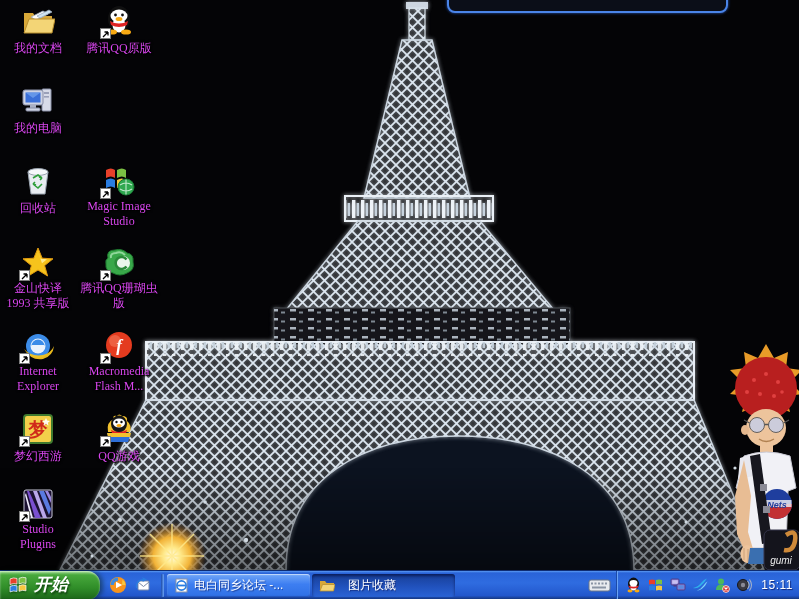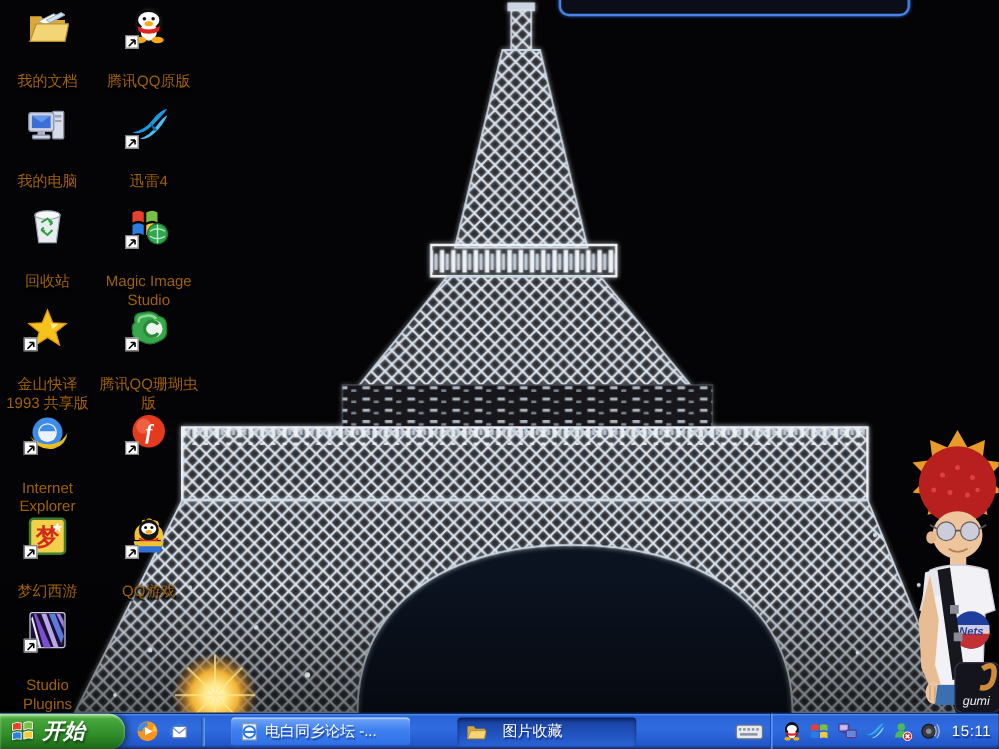--- a/index.html
+++ b/index.html
@@ -7,22 +7,22 @@
           font-family:"Liberation Sans",sans-serif;-webkit-font-smoothing:antialiased;}
   .wallpaper{position:absolute;left:0;top:0;width:799px;height:570px;}
   
   .top-window{position:absolute;left:447px;top:-9px;width:277px;height:18px;
               background:#0b0e18;border:2px solid #4a84e8;border-radius:8px;
               box-shadow:0 0 3px #2a5cc0;}
   
   .dicon{position:absolute;width:84px;text-align:center;cursor:pointer;}
   .dicon .ic{width:34px;height:34px;margin:0 auto;position:relative;}
   .dicon .ic svg{display:block;}
-  .dicon .lbl{display:inline-block;margin-top:20px;font-size:12px;line-height:15px;color:#a16207;
-              white-space:pre-line;text-shadow:1px 1px 2px #000,0 0 3px #000,1px 1px 1px #000;}
+  .dicon .lbl{display:inline-block;margin-top:1px;font-size:12px;line-height:15px;color:#d946ef;
+              white-space:pre-line;text-shadow:1px 1px 2px #000,0 0 3px #000,1px 1px 1px #000;font-family:Liberation Serif, serif;}
   .sc-badge{position:absolute;left:-2px;bottom:-1px;width:11px;height:11px;background:#fff;
             border:1px solid #7d7d7d;box-sizing:border-box;}
   .sc-badge svg{display:block;margin:1px 0 0 1px;}
   
   .avatar{position:absolute;left:714px;top:336px;width:85px;height:234px;}
   
   .taskbar{position:absolute;left:0;bottom:0;width:799px;height:29px;display:flex;align-items:center;
            background:linear-gradient(to bottom,#5a9bf4 0%,#2a63d8 7%,#2f6ce0 42%,#2257cc 88%,#16377f 100%);
            border-top:1px solid #0f2c72;box-sizing:border-box;}
   .start-btn{flex:0 0 auto;height:29px;width:100px;display:flex;align-items:center;gap:6px;
@@ -30,21 +30,21 @@
              background:linear-gradient(to bottom,#9ada8a 0%,#47a83c 14%,#2f8c28 60%,#1f6c1b 92%,#155314 100%);
              border-radius:0 13px 13px 0;
              box-shadow:inset 0 1px 2px rgba(255,255,255,.55),3px 0 5px rgba(0,20,0,.45);}
   .start-lbl{color:#fff;font-style:italic;font-weight:bold;font-size:17px;
              text-shadow:1px 2px 2px rgba(10,50,10,.8);padding-bottom:2px;}
   .ql{display:flex;align-items:center;gap:5px;margin:0 6px 0 8px;}
   .ql-btn{width:20px;height:20px;display:flex;align-items:center;justify-content:center;cursor:pointer;}
   .tb-div{width:3px;height:23px;margin:0 2px;
           background:linear-gradient(to right,#1c4aa8 0,#6aa3f5 100%);border-radius:1px;}
   .tasks{display:flex;align-items:center;height:29px;}
-  .task-btn{width:143px;height:23px;margin:0 19px;border-radius:3px;display:flex;align-items:center;
+  .task-btn{width:143px;height:23px;margin:0 1px;border-radius:3px;display:flex;align-items:center;
             gap:5px;padding:0 7px;box-sizing:border-box;cursor:pointer;overflow:hidden;
             background:linear-gradient(to bottom,#71a7f8 0%,#3d7ef1 45%,#2f70e5 100%);
             box-shadow:inset 0 1px 1px rgba(255,255,255,.6),inset 0 -1px 1px rgba(0,0,60,.25);}
   .task-btn.active{background:linear-gradient(to bottom,#173f97 0%,#2152bd 55%,#2a63d5 100%);
             box-shadow:inset 0 2px 3px rgba(0,0,40,.55);gap:13px;}
   .task-title{color:#fff;font-size:12px;white-space:nowrap;overflow:hidden;
               text-shadow:1px 1px 1px rgba(0,0,60,.5);}
   .tright{margin-left:auto;display:flex;align-items:center;height:29px;}
   .kbd-ind{margin-right:6px;cursor:pointer;display:flex;align-items:center;}
   .tray{display:flex;align-items:center;gap:5px;height:29px;padding:0 6px 0 7px;
@@ -170,35 +170,20 @@
         <rect x="2" y="6" width="20" height="15" rx="2" fill="#cfd4e4" stroke="#8a90a8"></rect>
         <rect x="4.5" y="8.5" width="15" height="10" fill="#3a6fd8"></rect>
         <path d="M4.5,8.5 L19.5,8.5 12,14 Z" fill="#6fa0ee" opacity="0.8"></path>
         <rect x="9" y="21" width="6" height="3" fill="#aab0c4"></rect>
         <rect x="5" y="24" width="14" height="3" rx="1" fill="#cfd4e4" stroke="#8a90a8"></rect>
       </svg>
     </div>
     <span class="lbl">我的电脑</span>
   </div>
 
-  <div class="dicon" style="left:77px;top:84px;">
-    <div class="ic">
-      <svg width="34" height="34" viewBox="0 0 34 34">
-        <path d="M4,22 Q14,20 20,12 Q26,4 32,3 Q25,12 18,18 Q11,24 4,22 Z" fill="#1a9be0"></path>
-        <path d="M10,27 Q18,24 23,17 Q28,10 32,8 Q28,17 21,23 Q15,28 10,27 Z" fill="#49c0f2"></path>
-        <path d="M18,14 L24,20 21,21 Z" fill="#0d6fb0"></path>
-      </svg>
-      <span class="sc-badge">
-          <svg width="8" height="8" viewBox="0 0 8 8">
-            <path d="M1,7 L6,2 M6,2 H2.5 M6,2 V5.5" stroke="#000" stroke-width="1.3" fill="none"></path>
-          </svg>
-        </span>
-    </div>
-    <span class="lbl">迅雷4</span>
-  </div>
 
   <div class="dicon" style="left:-4px;top:164px;">
     <div class="ic">
       <svg width="34" height="34" viewBox="0 0 34 34">
         <path d="M7,8 L27,8 24,30 10,30 Z" fill="#e9edf2" stroke="#9aa4b0"></path>
         <ellipse cx="17" cy="8" rx="10" ry="3.4" fill="#f6f8fb" stroke="#9aa4b0"></ellipse>
         <path d="M12,14 L17,11 21,14 M21,14 L19,16 M21,14 L18,13" stroke="#2e9e3a" stroke-width="1.6" fill="none"></path>
         <path d="M21,20 L17,24 12,20 M12,20 L14,18 M12,20 L15,21" stroke="#2e9e3a" stroke-width="1.6" fill="none"></path>
       </svg>
     </div>
@@ -284,20 +269,22 @@
         <circle cx="17" cy="16" r="13" fill="#e43b1f"></circle>
         <circle cx="13" cy="12" r="6" fill="#f37a5a" opacity="0.6"></circle>
         <text x="17" y="22" font-size="17" font-style="italic" font-weight="bold" fill="#fff" font-family="Liberation Serif, serif" text-anchor="middle">f</text>
       </svg>
       <span class="sc-badge">
           <svg width="8" height="8" viewBox="0 0 8 8">
             <path d="M1,7 L6,2 M6,2 H2.5 M6,2 V5.5" stroke="#000" stroke-width="1.3" fill="none"></path>
           </svg>
         </span>
     </div>
+    <span class="lbl">Macromedia
+Flash M...</span>
   </div>
 
   <div class="dicon" style="left:-4px;top:412px;">
     <div class="ic">
       <svg width="34" height="34" viewBox="0 0 34 34">
         <rect x="3" y="3" width="28" height="28" rx="3" fill="#f3d04a" stroke="#3f7a2e" stroke-width="2"></rect>
         <text x="17" y="24" font-size="19" font-weight="bold" fill="#d02a1a" text-anchor="middle" font-family="Liberation Sans, sans-serif">梦</text>
         <path d="M25,6 l1.2,2.6 2.8,.3 -2.1,1.9 .6,2.7 -2.5,-1.4 -2.5,1.4 .6,-2.7 -2.1,-1.9 2.8,-.3 Z" fill="#fff" opacity="0.9"></path>
       </svg>
       <span class="sc-badge">

